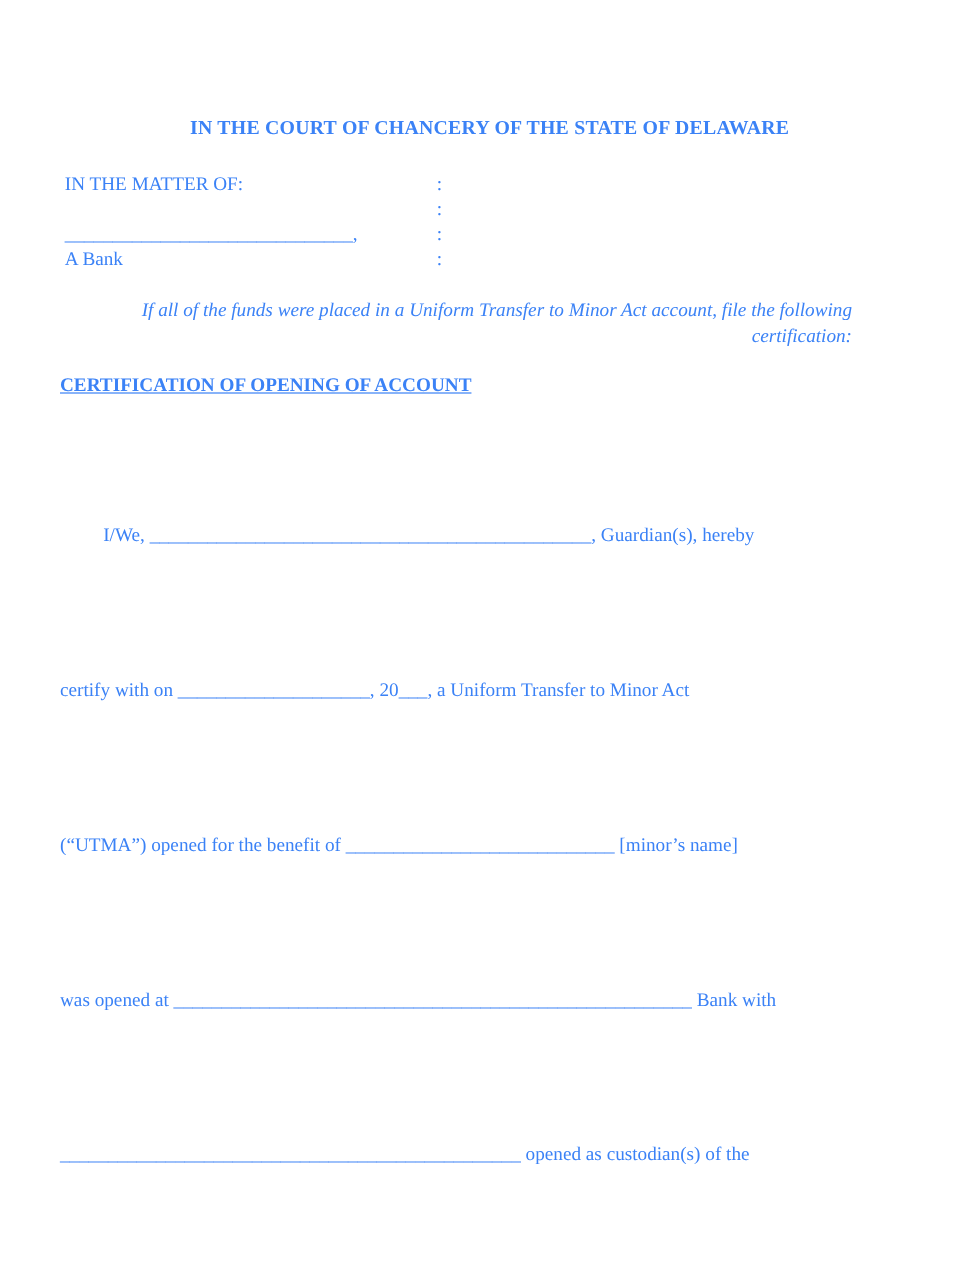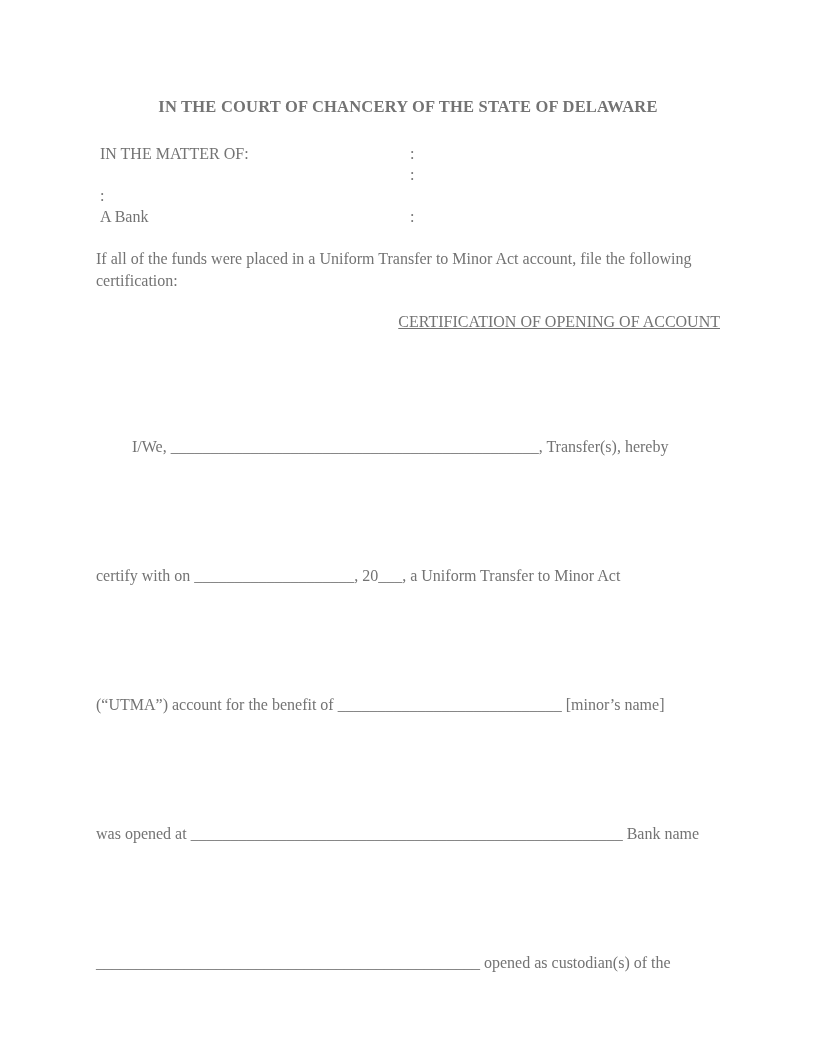--- a/index.html
+++ b/index.html
@@ -2,24 +2,24 @@
 <html><head>
 <meta charset="utf-8">
 <style>
   html, body { margin: 0; padding: 0; background: #ffffff; }
   .page {
     position: relative;
     width: 816px;
     height: 1056px;
     margin: 0 auto;
     background: #ffffff;
-    color: #737373;
+    color: #3b82f6;
     font-family: "Liberation Serif", "DejaVu Serif", serif;
     font-size: 16px;
-    padding: 0 96px;
+    padding: 0 50px;
     box-sizing: border-box;
     overflow: hidden;
   }
   .court-title {
     margin: 0;
     padding-top: 97px;
     text-align: center;
     font-size: 16.5px;
     font-weight: bold;
     line-height: 20px;
@@ -32,28 +32,30 @@
   .caption-row {
     display: flex;
     line-height: 21px;
     white-space: pre;
   }
   .cap-left { width: 310px; }
   .cap-colon { width: 10px; }
   .cap-right { padding-left: 36px; }
   .instruction {
     margin: 21px 0 0 0;
+    font-style: italic;
     max-width: 660px;
     line-height: 22px;
+    text-align: right;
   }
   .heading {
     margin: 20px 0 0 0;
-    text-align: right;
+    text-align: left;
     font-size: 16px;
-    font-weight: normal;
+    font-weight: bold;
     text-decoration: underline;
     line-height: 20px;
   }
   .body-text {
     margin-top: 7px;
     line-height: 43px;
     white-space: pre;
   }
   .body-line:first-child { text-indent: 36px; }
 </style>
@@ -69,37 +71,38 @@
       <div class="cap-left">IN THE MATTER OF:</div>
       <div class="cap-colon">:</div>
       <div class="cap-right"></div>
     </div>
     <div class="caption-row">
       <div class="cap-left"></div>
       <div class="cap-colon">:</div>
       <div class="cap-right"></div>
     </div>
     <div class="caption-row">
+      <div class="cap-left">______________________________,</div>
       <div class="cap-colon">:</div>
     </div>
     <div class="caption-row">
       <div class="cap-left">A Bank</div>
       <div class="cap-colon">:</div>
       <div class="cap-right"></div>
     </div>
   </div>
 
   <p class="instruction">If all of the funds were placed in a Uniform Transfer to Minor Act account, file the following certification:</p>
 
   <h2 class="heading">CERTIFICATION OF OPENING OF ACCOUNT</h2>
 
   <div class="body-text">
-    <div class="body-line">I/We, ______________________________________________, Transfer(s), hereby</div>
+    <div class="body-line">I/We, ______________________________________________, Guardian(s), hereby</div>
     <div class="body-line">certify with on ____________________, 20___, a Uniform Transfer to Minor Act</div>
-    <div class="body-line">(“UTMA”) account for the benefit of ____________________________ [minor’s name]</div>
-    <div class="body-line">was opened at ______________________________________________________ Bank name</div>
+    <div class="body-line">(“UTMA”) opened for the benefit of ____________________________ [minor’s name]</div>
+    <div class="body-line">was opened at ______________________________________________________ Bank with</div>
     <div class="body-line">________________________________________________ opened as custodian(s) of the</div>
     
     
     
   </div>
 
 </div>
 
 </body></html>

